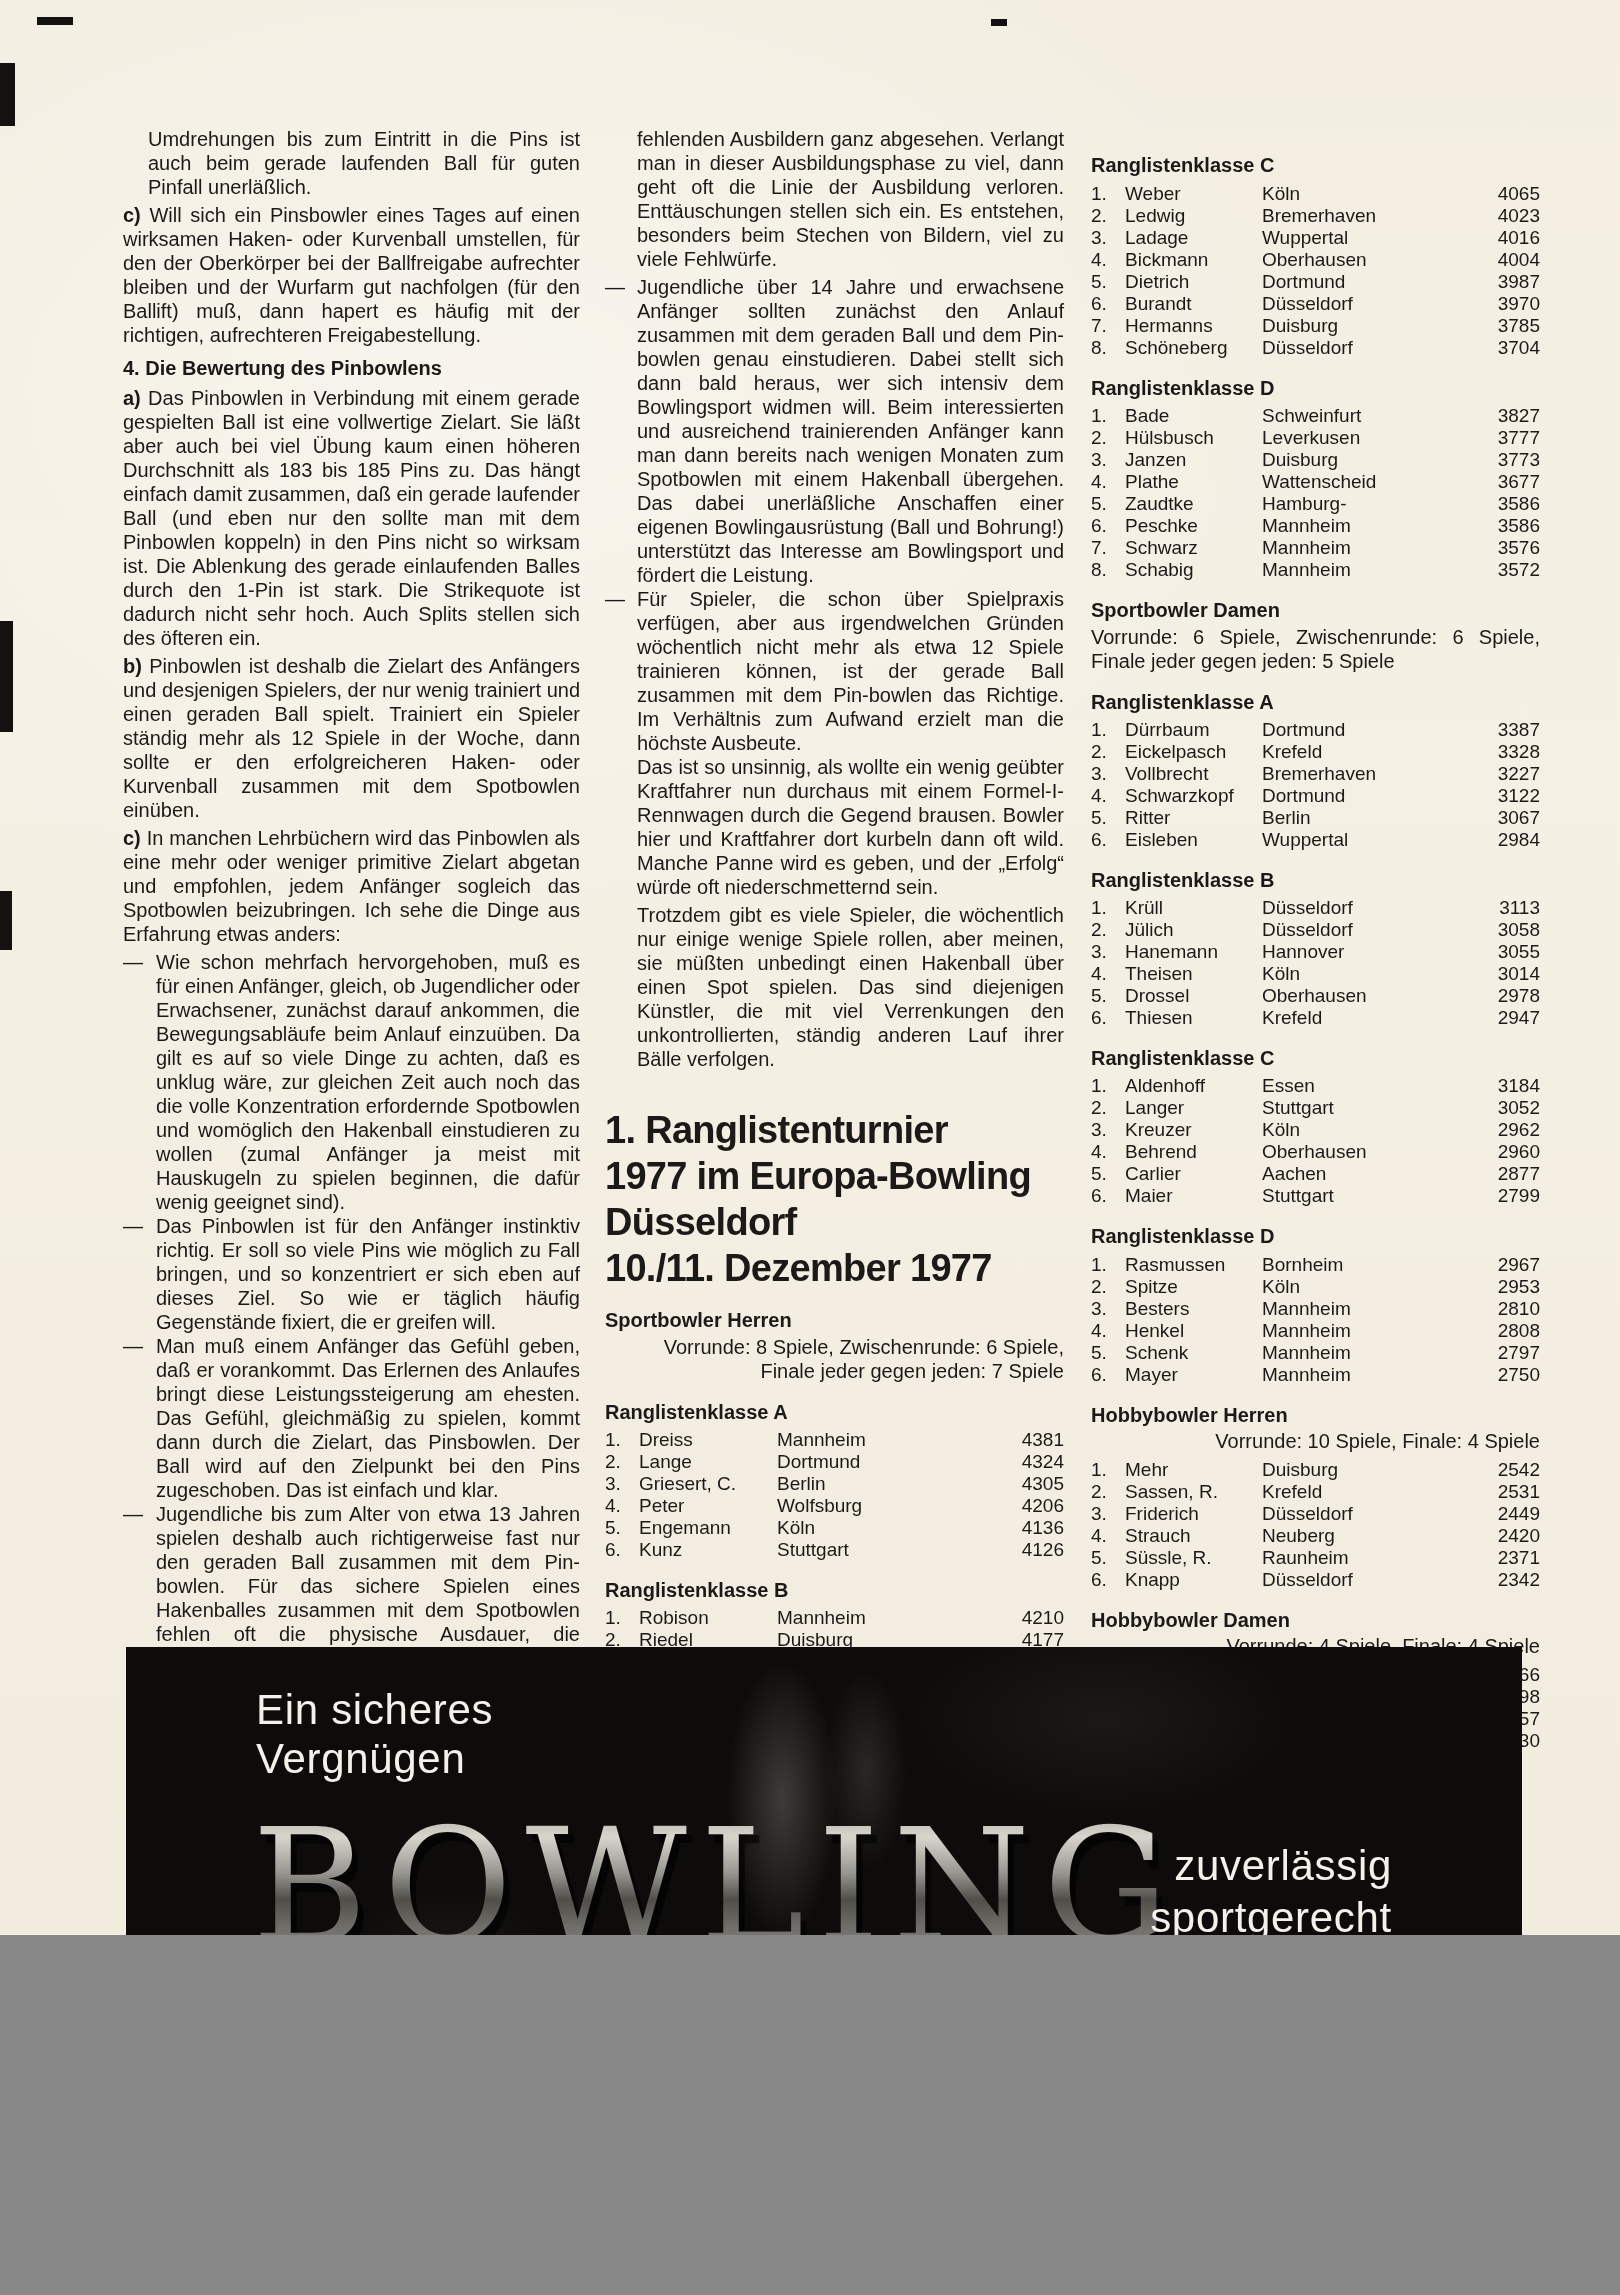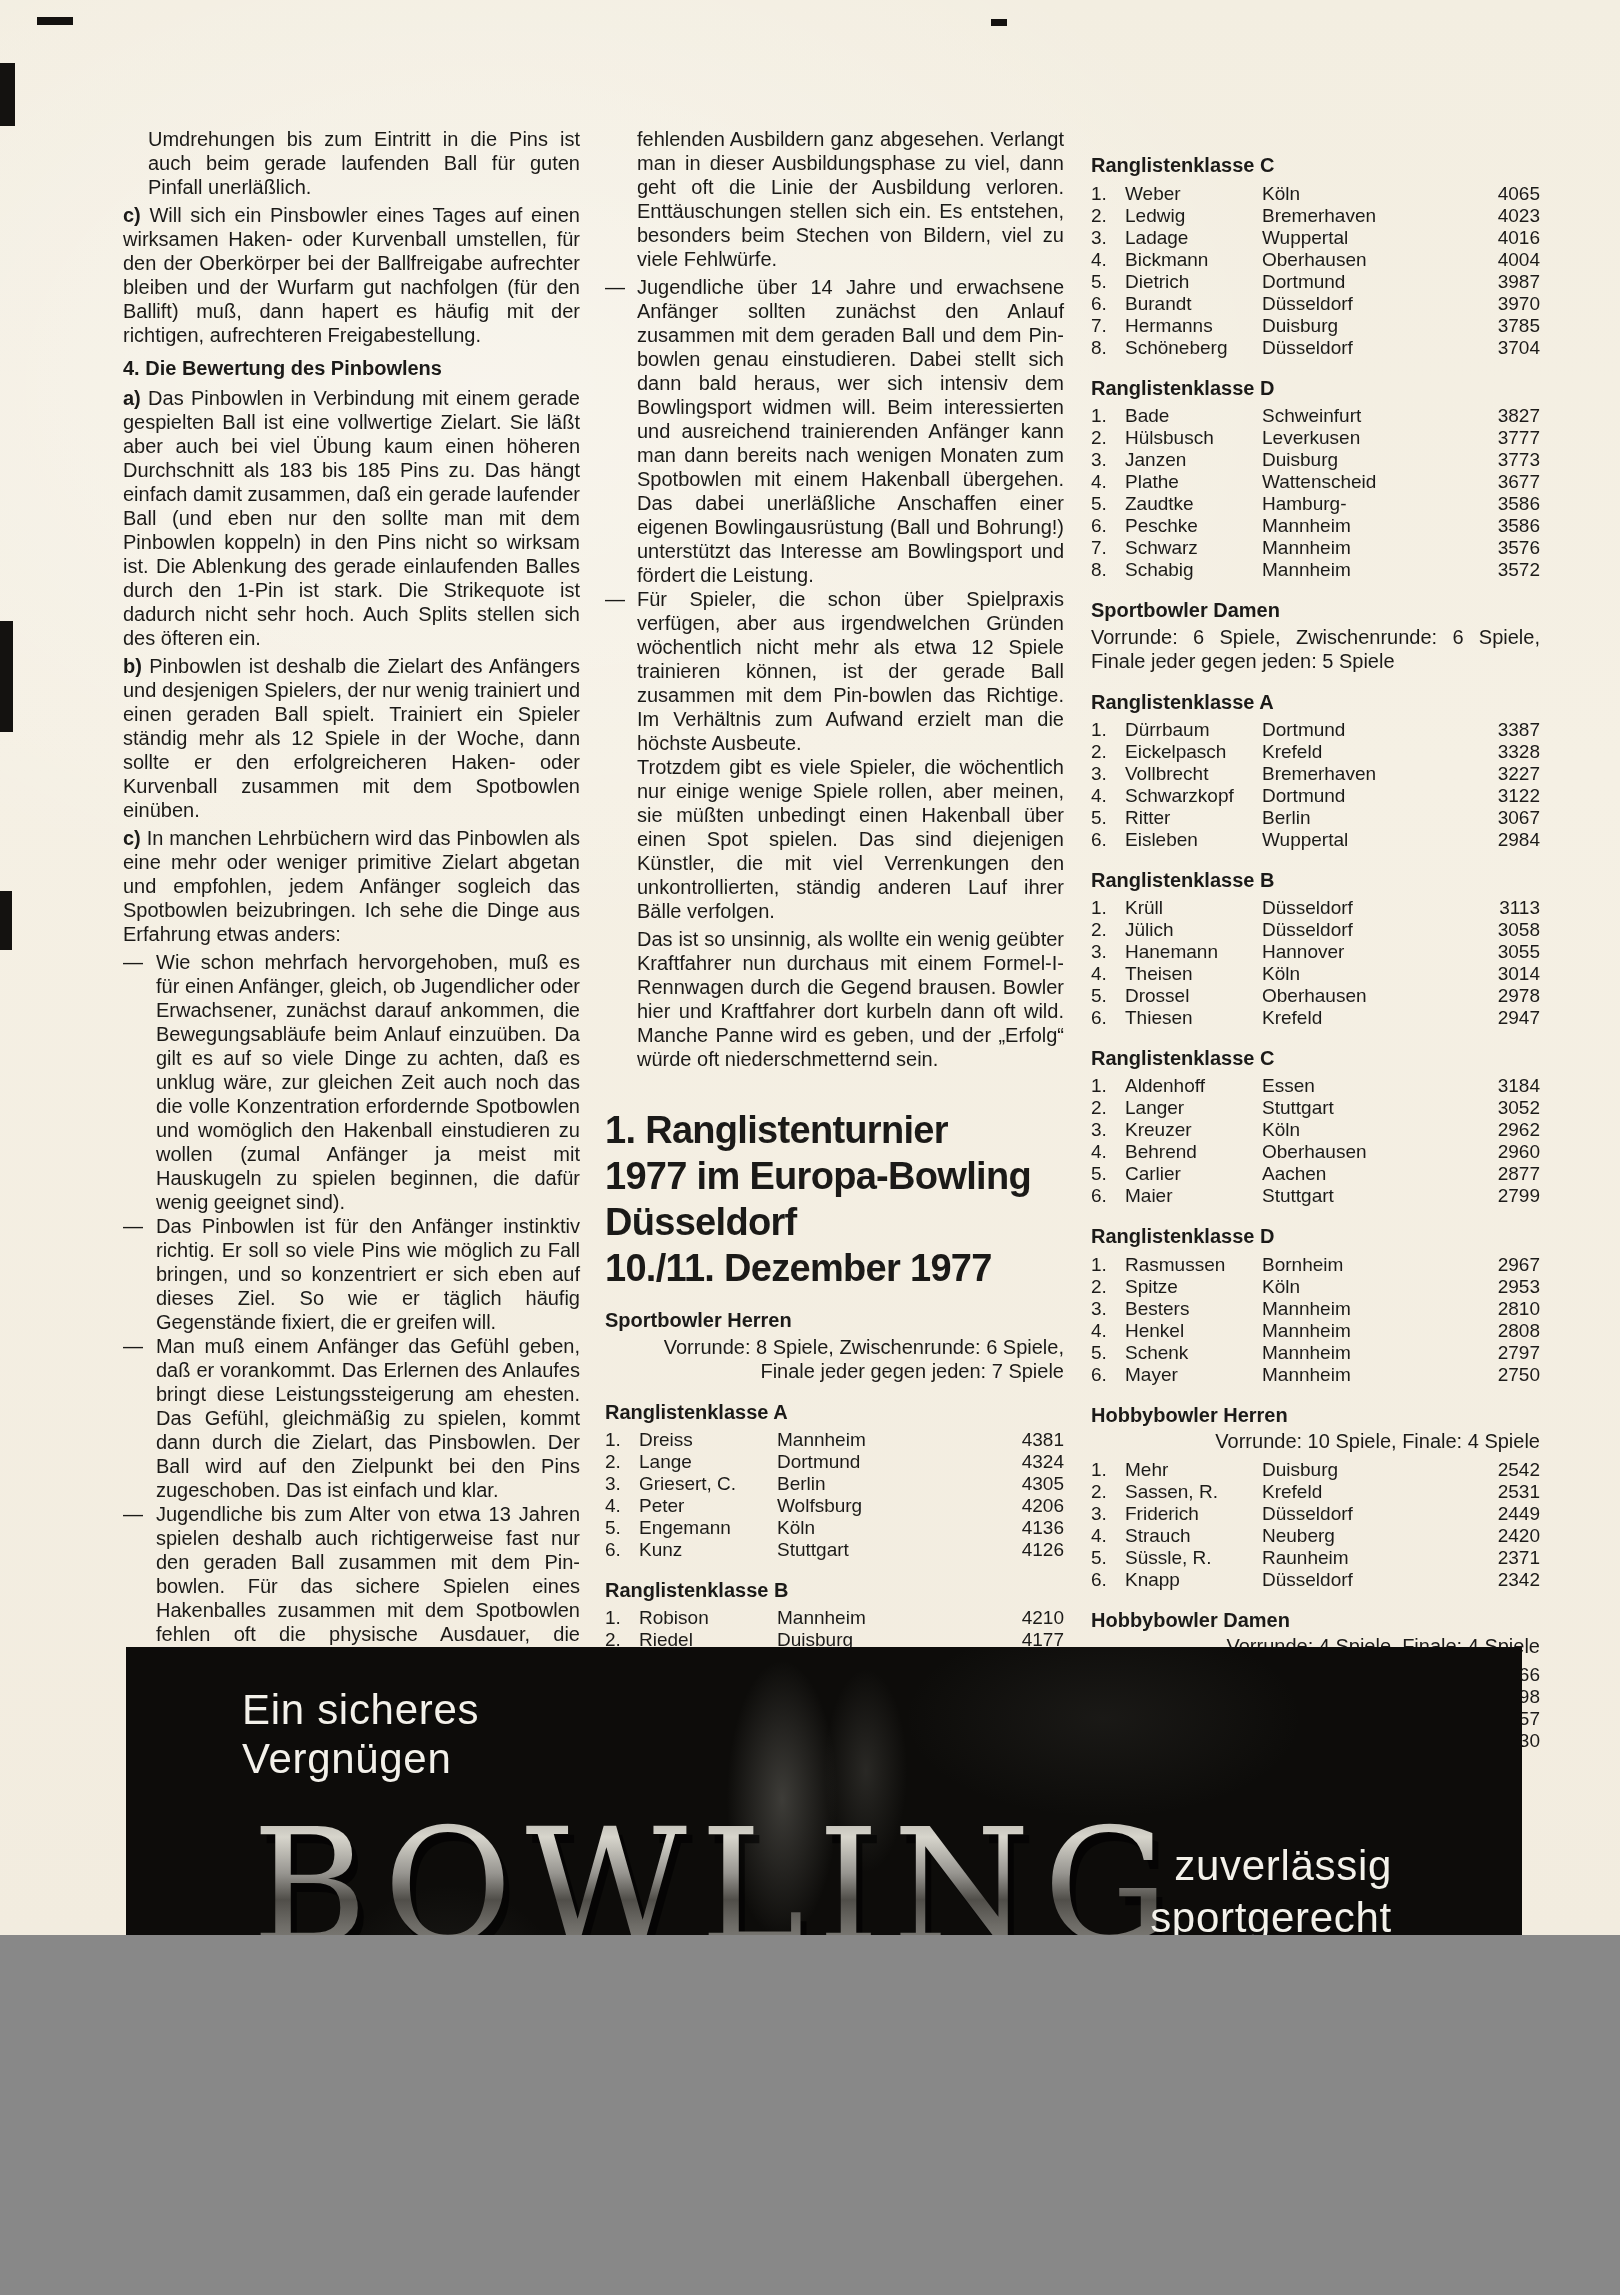--- a/index.html
+++ b/index.html
@@ -47,21 +47,21 @@
   #ad{
     position:absolute;left:126px;top:1647px;width:1396px;height:476px;
     background:
       radial-gradient(79px 198px at 47% 32%, rgba(200,198,188,.26), transparent 70%),
       radial-gradient(59px 145px at 53% 26%, rgba(170,168,158,.18), transparent 70%),
       radial-gradient(172px 172px at 23% 76%, rgba(150,148,138,.14), transparent 72%),
       radial-gradient(264px 132px at 70% 15%, rgba(120,118,110,.12), transparent 75%),
       #0d0c0a;
   }
   .ad-headline{
-    position:absolute;left:116px;top:38px;
+    position:absolute;left:130px;top:38px;
     color:#f3f1ea;font-size:42px;line-height:49px;font-weight:400;letter-spacing:0.7px;text-align:left;
   }
   .ad-big{
     position:absolute;left:126px;top:157px;
     font-family:"DejaVu Serif","Liberation Serif",serif;font-weight:normal;
     font-size:157px;line-height:165px;letter-spacing:13.2px;white-space:nowrap;
     background:linear-gradient(180deg,#a9a7a0 0%,#d7d5cc 20%,#979590 42%,#504e49 58%,#6f6d68 74%,#93918b 100%);
     -webkit-background-clip:text;background-clip:text;color:transparent;
     filter:drop-shadow(6.6px 9.3px 0 rgba(0,0,0,.6));
   }
@@ -108,22 +108,22 @@
     <div class="bullet"><span class="dash">—</span><span>Das Pinbowlen ist für den Anfänger instinktiv richtig. Er soll so viele Pins wie möglich zu Fall bringen, und so konzentriert er sich eben auf dieses Ziel. So wie er täglich häufig Gegenstände fixiert, die er greifen will.</span></div>
     <div class="bullet"><span class="dash">—</span><span>Man muß einem Anfänger das Gefühl geben, daß er vorankommt. Das Erlernen des Anlaufes bringt diese Leistungssteigerung am ehesten. Das Gefühl, gleichmäßig zu spielen, kommt dann durch die Zielart, das Pinsbowlen. Der Ball wird auf den Zielpunkt bei den Pins zugeschoben. Das ist einfach und klar.</span></div>
     <div class="bullet"><span class="dash">—</span><span>Jugendliche bis zum Alter von etwa 13 Jahren spielen deshalb auch richtigerweise fast nur den geraden Ball zusammen mit dem Pin-bowlen. Für das sichere Spielen eines Hakenballes zusammen mit dem Spotbowlen fehlen oft die physische Ausdauer, die wohlkoordinierten Bewegungsabläufe, die richtige Ballbohrung, ausreichendes Üben und vor allem auch die Ernsthaftigkeit und Stetigkeit des Übens. Von den oft</span></div>
   </div>
 
   <div class="col" id="col-mid">
     <div class="mid-body">
       <p>fehlenden Ausbildern ganz abgesehen. Verlangt man in dieser Ausbildungsphase zu viel, dann geht oft die Linie der Ausbildung verloren. Enttäuschungen stellen sich ein. Es entstehen, besonders beim Stechen von Bildern, viel zu viele Fehlwürfe.</p>
       <div class="bullet"><span class="dash">—</span><span>Jugendliche über 14 Jahre und erwachsene Anfänger sollten zunächst den Anlauf zusammen mit dem geraden Ball und dem Pin-bowlen genau einstudieren. Dabei stellt sich dann bald heraus, wer sich intensiv dem Bowlingsport widmen will. Beim interessierten und ausreichend trainierenden Anfänger kann man dann bereits nach wenigen Monaten zum Spotbowlen mit einem Hakenball übergehen. Das dabei unerläßliche Anschaffen einer eigenen Bowlingausrüstung (Ball und Bohrung!) unterstützt das Interesse am Bowlingsport und fördert die Leistung.</span></div>
       <div class="bullet"><span class="dash">—</span><span>Für Spieler, die schon über Spielpraxis verfügen, aber aus irgendwelchen Gründen wöchentlich nicht mehr als etwa 12 Spiele trainieren können, ist der gerade Ball zusammen mit dem Pin-bowlen das Richtige. Im Verhältnis zum Aufwand erzielt man die höchste Ausbeute.</span></div>
+      <p>Das ist so unsinnig, als wollte ein wenig geübter Kraftfahrer nun durchaus mit einem Formel-I-Rennwagen durch die Gegend brausen. Bowler hier und Kraftfahrer dort kurbeln dann oft wild. Manche Panne wird es geben, und der „Erfolg“ würde oft niederschmetternd sein.</p>
       <p>Trotzdem gibt es viele Spieler, die wöchentlich nur einige wenige Spiele rollen, aber meinen, sie müßten unbedingt einen Hakenball über einen Spot spielen. Das sind diejenigen Künstler, die mit viel Verrenkungen den unkontrollierten, ständig anderen Lauf ihrer Bälle verfolgen.</p>
-      <p>Das ist so unsinnig, als wollte ein wenig geübter Kraftfahrer nun durchaus mit einem Formel-I-Rennwagen durch die Gegend brausen. Bowler hier und Kraftfahrer dort kurbeln dann oft wild. Manche Panne wird es geben, und der „Erfolg“ würde oft niederschmetternd sein.</p>
     </div>
 
     <div class="tourn-title">
       <div>1. Ranglistenturnier</div>
       <div>1977 im Europa-Bowling</div>
       <div>Düsseldorf</div>
       <div>10./11. Dezember 1977</div>
     </div>
 
     <div class="sec-head">Sportbowler Herren</div>

